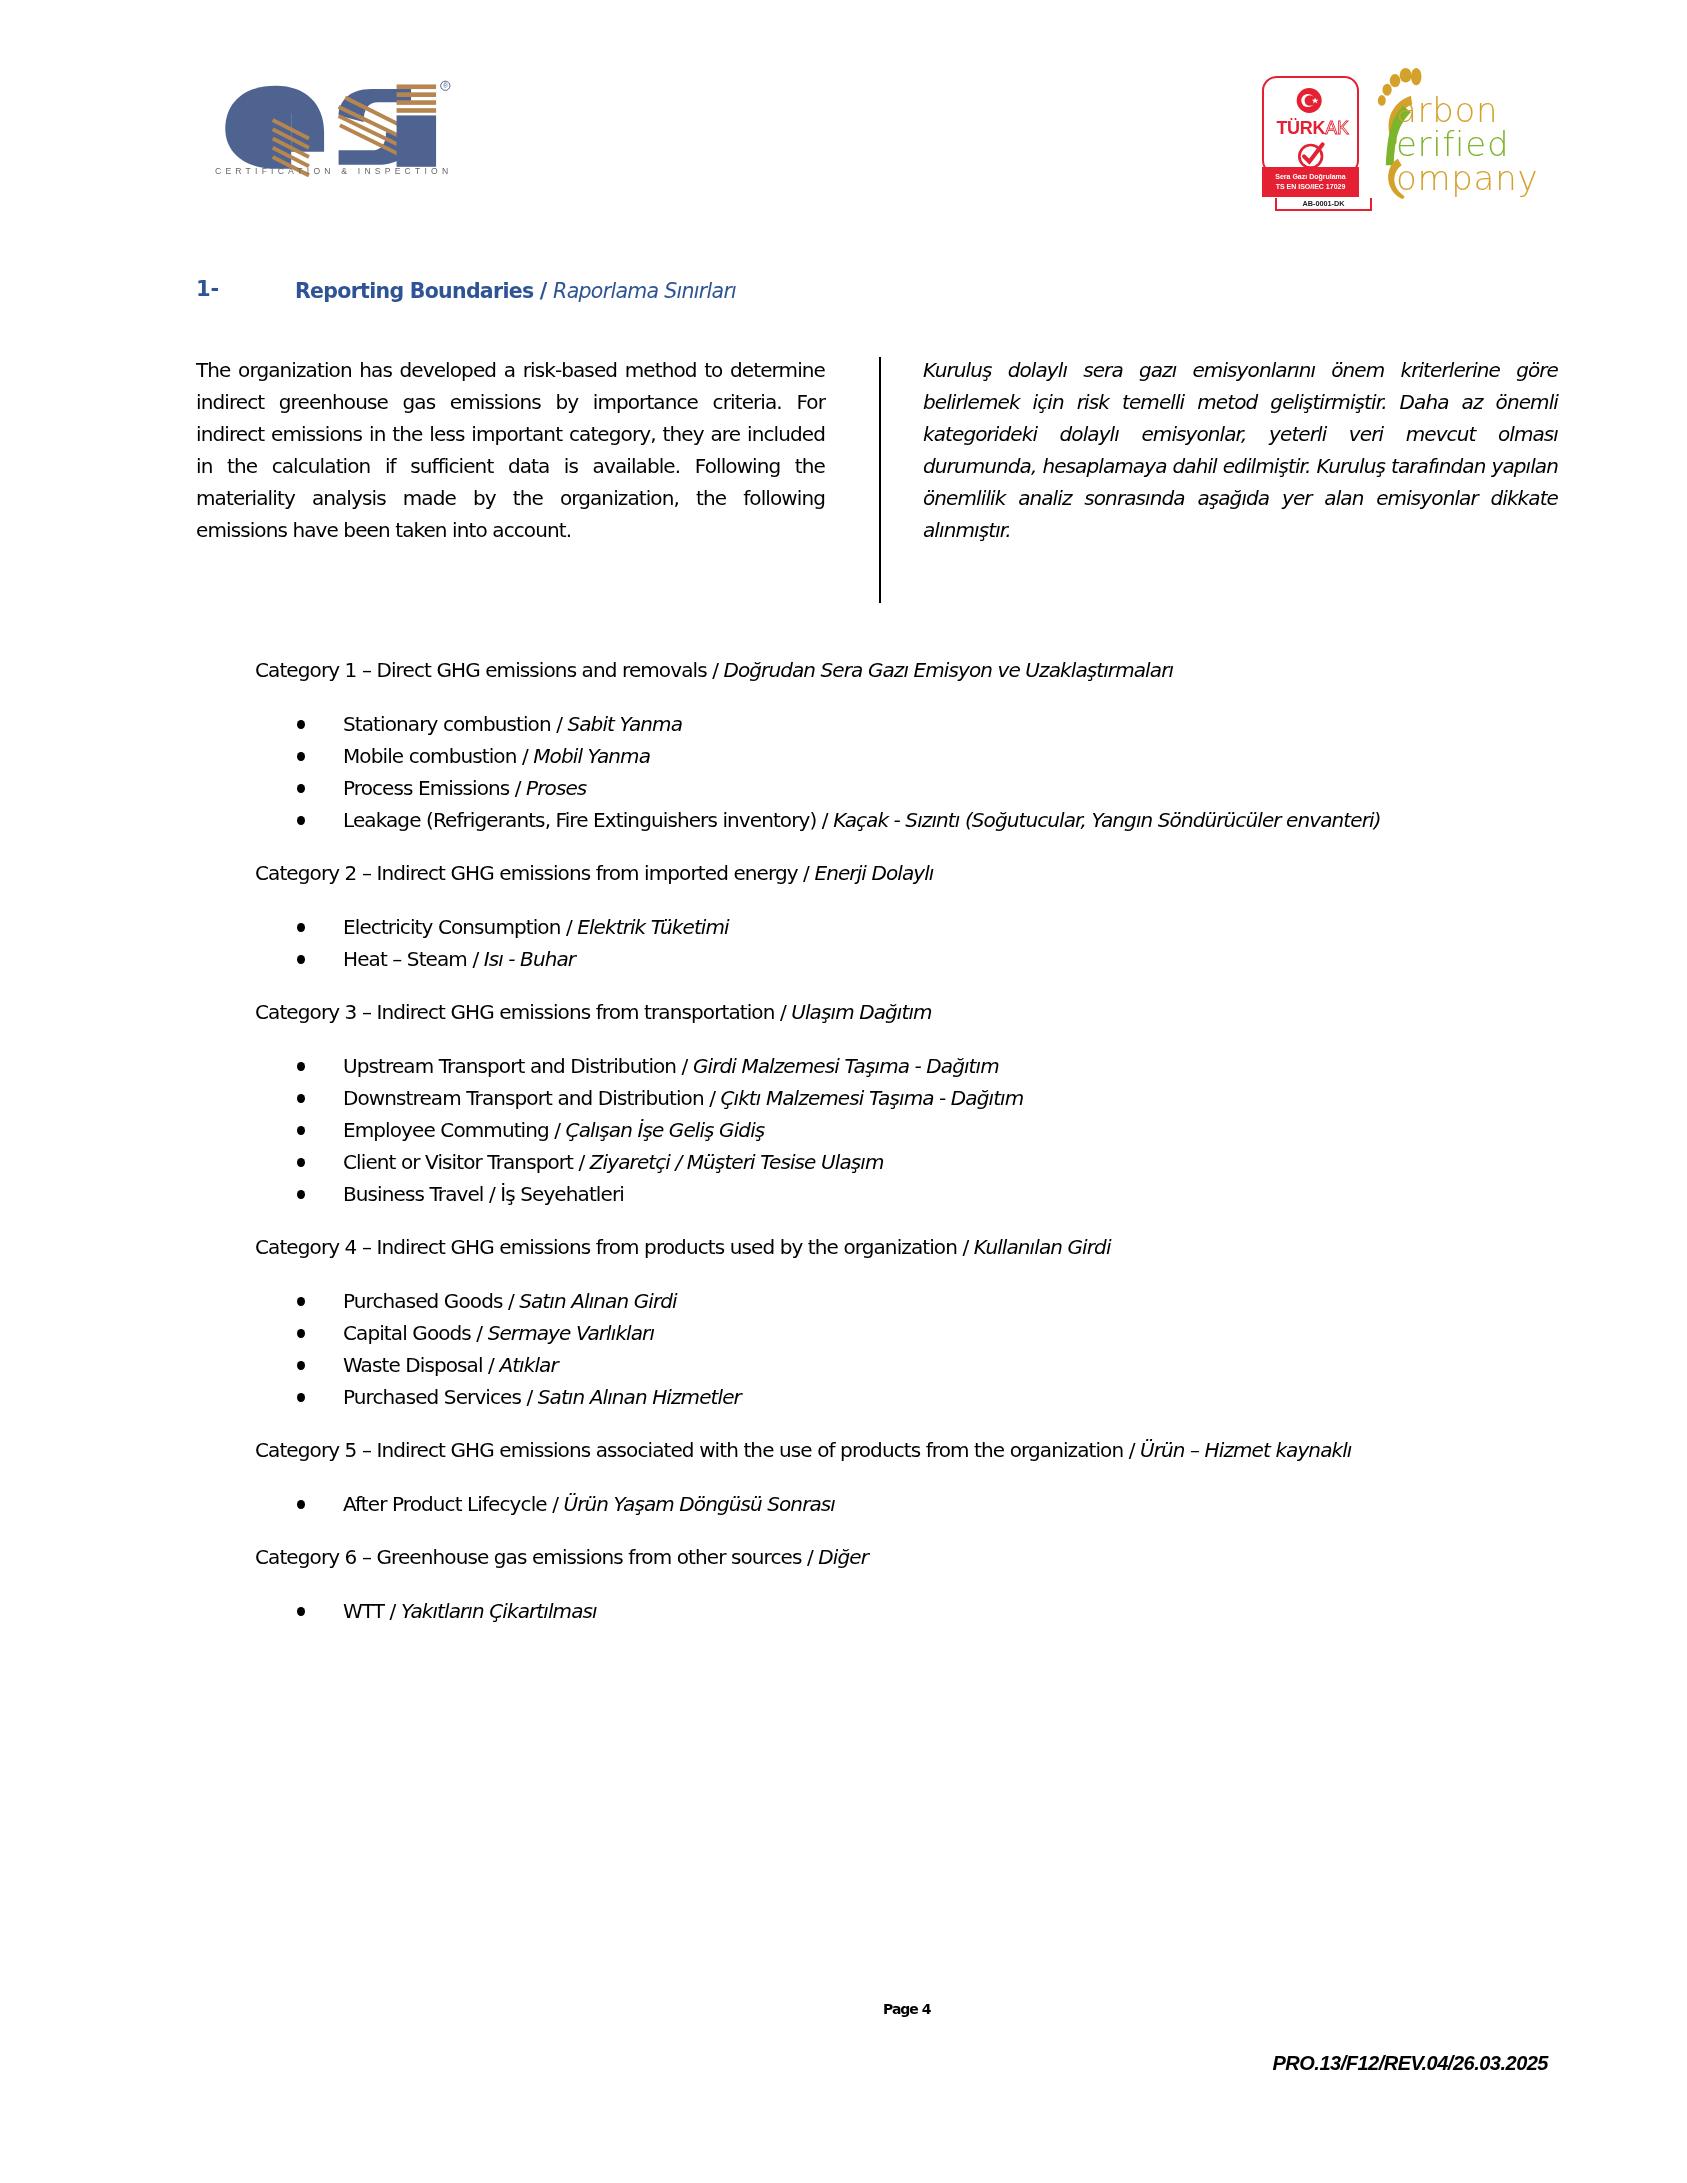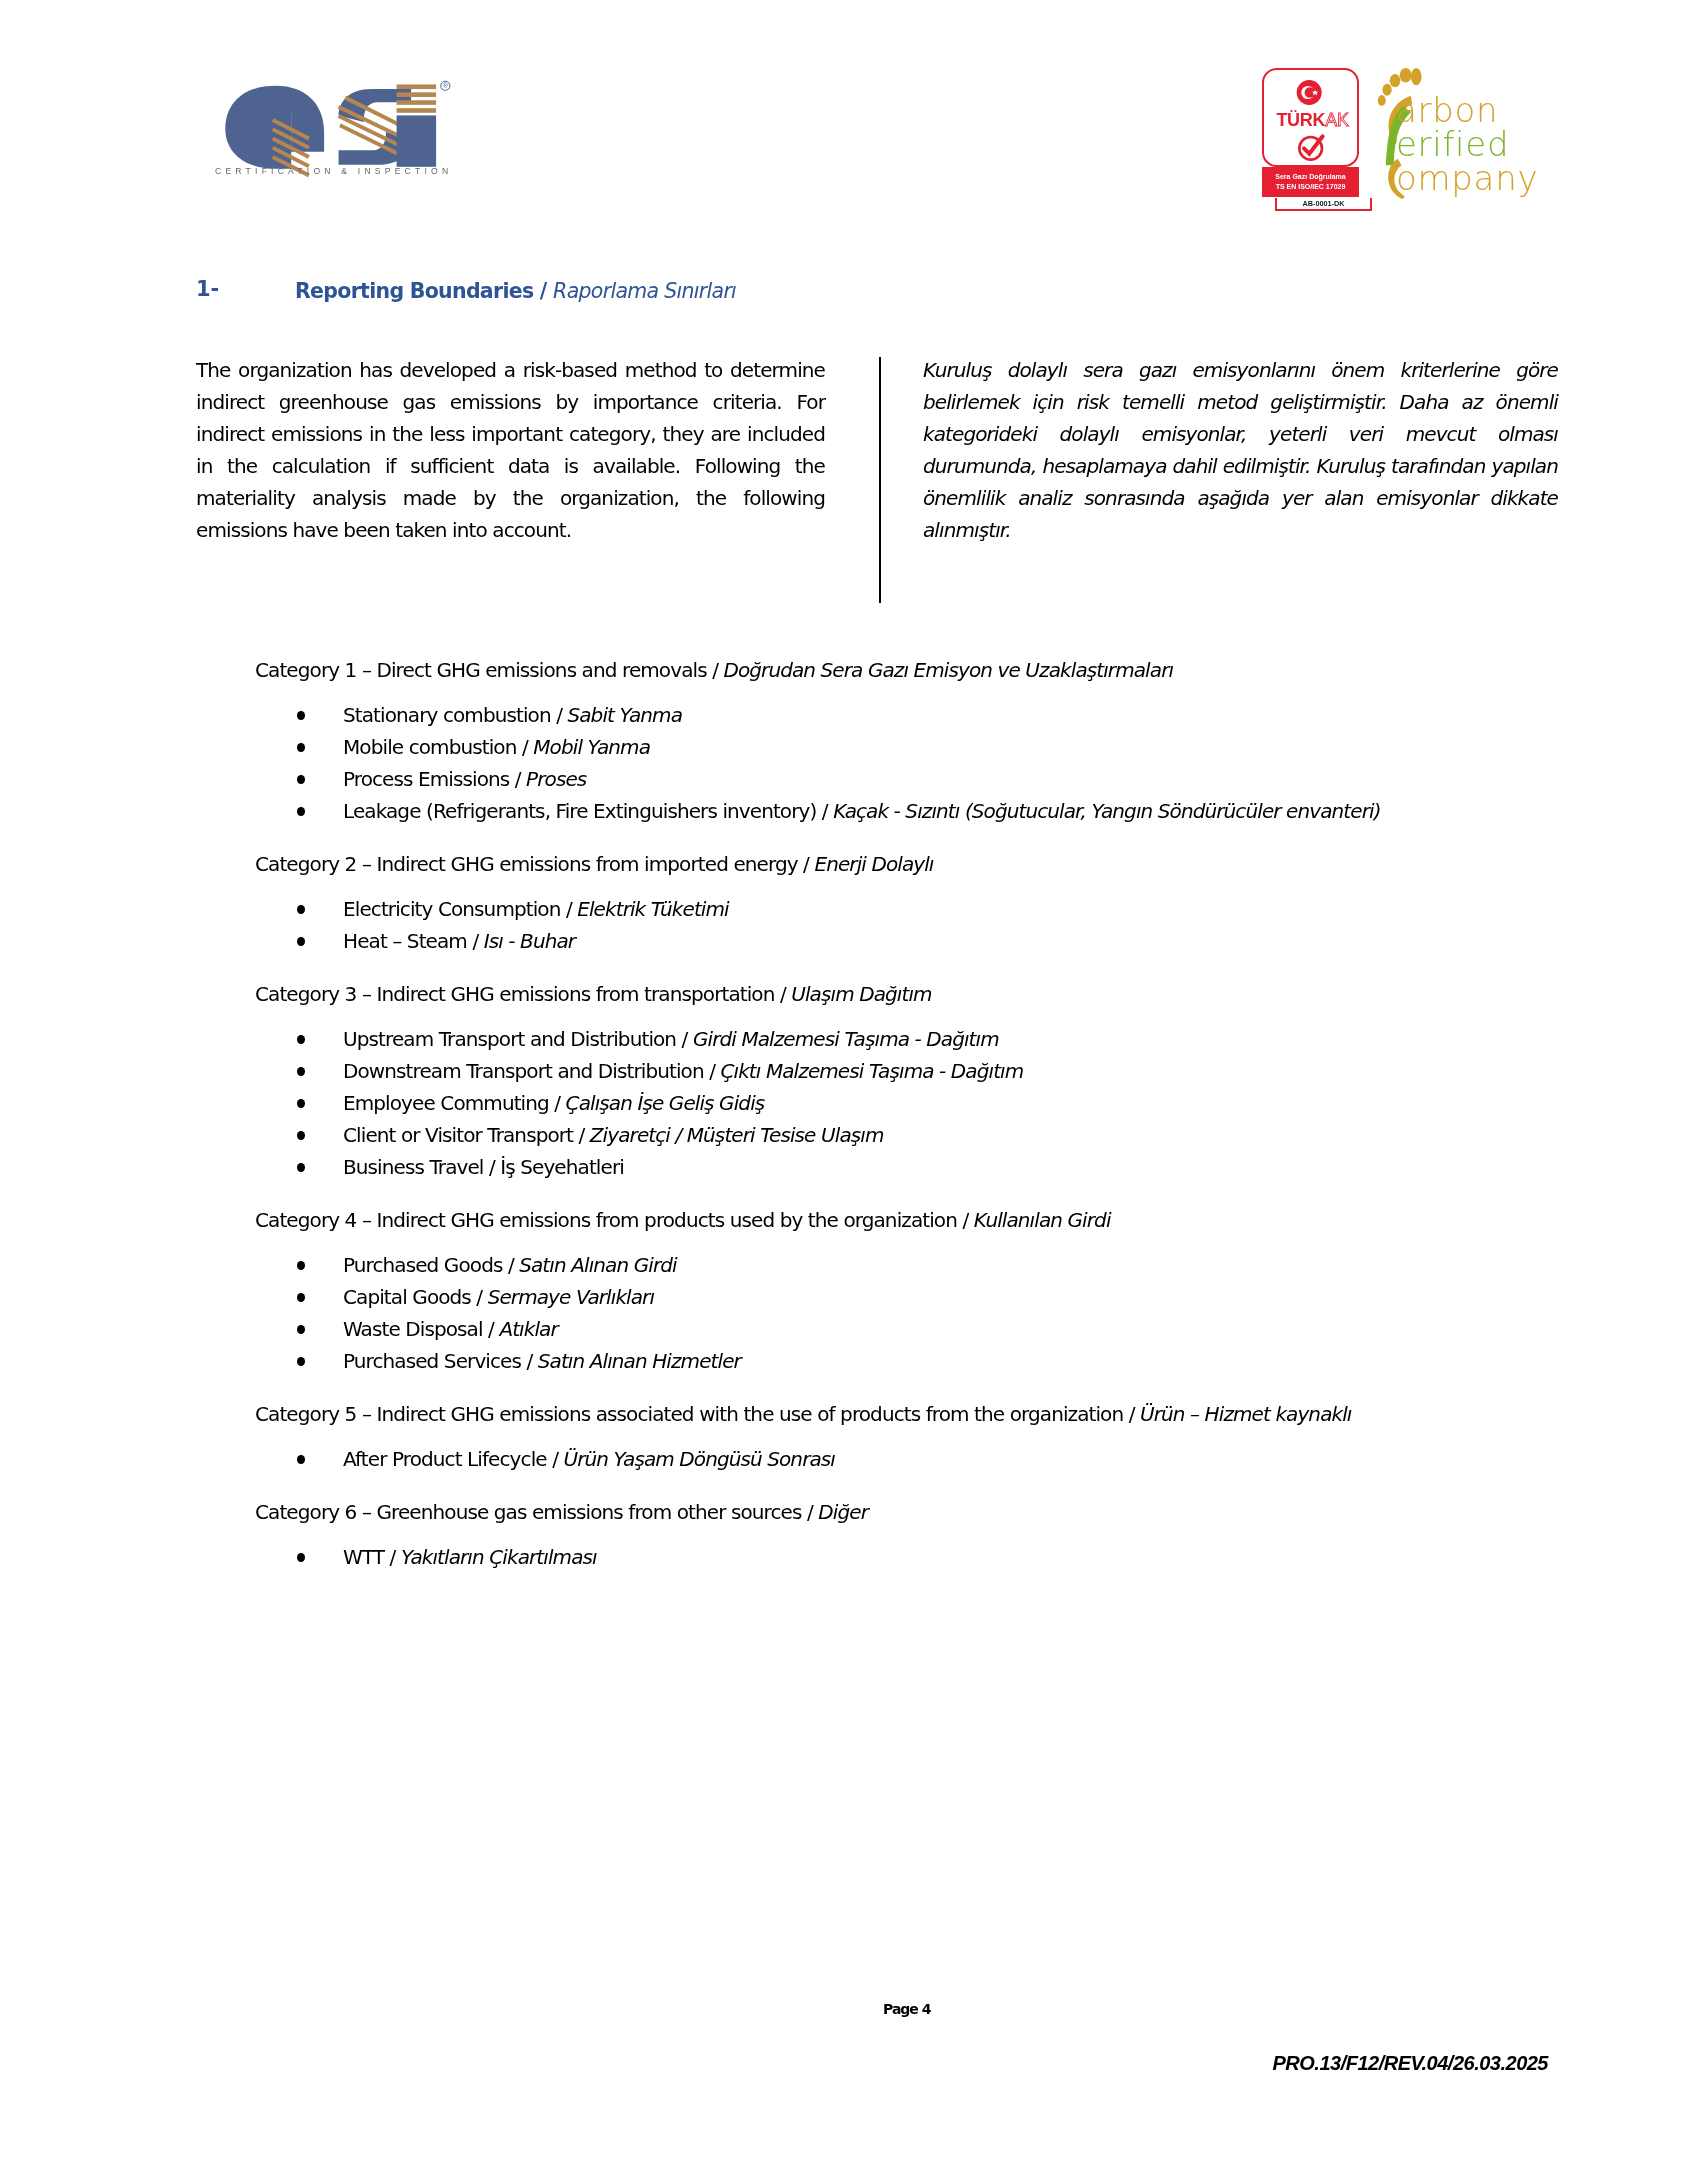--- a/index.html
+++ b/index.html
@@ -8,21 +8,21 @@
     font-family: "DejaVu Sans", sans-serif; color: #000;
   }
   
   .qsi-logo { position: absolute; left: 213px; top: 66px; width: 238px; height: 112px; }
   .qsi-tag {
     position: absolute; left: 215px; top: 166px; font-family: "Liberation Sans", sans-serif;
     font-size: 8.6px; letter-spacing: 4.2px; color: #666; text-align: center;
   }
   .turkak { position: absolute; left: 1262px; top: 68px; width: 99px; height: 142px; }
   .turkak-box {
-    position: absolute; left: 0; top: 0; width: 97px; height: 99px; border: 2.6px solid #e42032;
+    position: absolute; left: 0; top: 8px; width: 97px; height: 99px; border: 2.6px solid #e42032;
     border-radius: 14.6px; background: #fff; box-sizing: border-box;
   }
   .turkak-word {
     position: absolute; left: 0; width: 97px; top: 40px; text-align: center;
     font-family: "Liberation Sans", sans-serif; font-weight: bold; font-size: 18px; color: #e42032;
     letter-spacing: -0.3px;
   }
   .turkak-word .outline { color: #fff; -webkit-text-stroke: 0.8px #e42032; font-weight: normal; }
   .turkak-band {
     position: absolute; left: 0; top: 99px; width: 97px; height: 30px; background: #e42032;
@@ -56,21 +56,21 @@
   .col-tr {
     position: absolute; left: 923px; top: 354px; width: 635px; font-size: 20px; line-height: 32px;
     text-align: justify; font-style: italic; letter-spacing: -0.9px;
   }
 
   
   .cats { position: absolute; left: 255px; top: 654px; width: 1297px; font-size: 20px; letter-spacing: -0.9px; }
   .cat { margin-bottom: 0; }
   .cat-title { line-height: 32px; margin: 0; }
   .cat-title i, li i { font-style: italic; }
-  .cat ul { list-style: none; margin: 13px 0 21px 0; padding: 0; }
+  .cat ul { list-style: none; margin: 22px 0 21px 0; padding: 0; }
   .cat li { position: relative; padding-left: 88px; line-height: 32px; }
   .cat li .bullet {
     position: absolute; left: 42px; top: 12px; width: 8px; height: 9.3px; border-radius: 50%; background: #000;
   }
 
   .page-num {
     position: absolute; left: 883px; top: 2001px; font-family: "DejaVu Sans", sans-serif; font-weight: bold;
     font-size: 14px; letter-spacing: -1px;
   }
   .doc-code {

